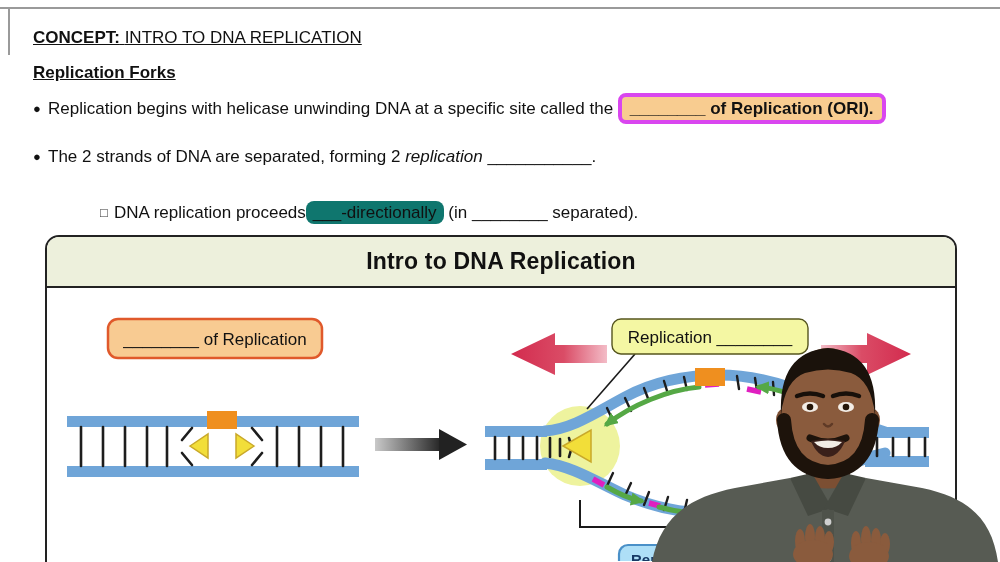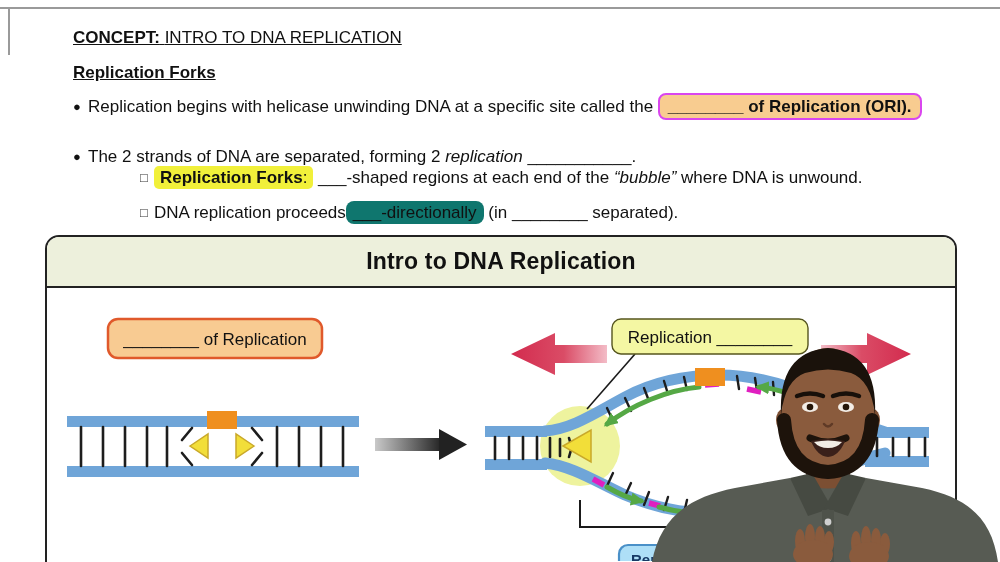--- a/index.html
+++ b/index.html
@@ -4,29 +4,29 @@
 <style>
   * { margin:0; padding:0; box-sizing:border-box; }
   html,body { background:#e8e8e8; }
   .page {
     position:relative; width:1000px; height:562px; background:#ffffff;
     overflow:hidden; font-family:"Liberation Sans", sans-serif; color:#111;
   }
   .top-line  { position:absolute; left:0; top:7; top:7px; width:1000px; height:2px; background:#9a9a9a; }
   .left-stub { position:absolute; left:8px; top:7px; width:2px; height:48px; background:#9a9a9a; }
 
-  .txt { position:absolute; white-space:nowrap; font-size:17px; line-height:26px;margin-left:40px; }
+  .txt { position:absolute; white-space:nowrap; font-size:17px; line-height:26px; }
   .u  { text-decoration:underline; }
   .b  { font-weight:bold; }
   .i  { font-style:italic; }
   .bullet { display:inline-block; width:15px; font-size:13px; vertical-align:1px; }
   .sq     { display:inline-block; width:14px; font-size:13px; color:#333; vertical-align:1px; }
 
   .chip-orange {
-    display:inline-block; background:#f8cc90; border:2px solid #d946ef;
+    display:inline-block; background:#f8cc90; border:4px solid #d946ef;
     border-radius:8px; padding:0 8px; font-weight:bold; line-height:23px;
   }
   .chip-yellow {
     display:inline-block; background:#f1f03a; border-radius:5px;
     padding:0 6px; line-height:23px;
   }
   .chip-red {
     display:inline-block; background:#0f766e; border-radius:8px;
     padding:0 7px; line-height:23px;
   }
@@ -62,23 +62,20 @@
   </div>
 
   <div class="txt" style="left:33px; top:93px;">
     <span class="bullet">●</span><span>Replication begins with helicase unwinding DNA at a specific site called the </span><span class="chip-orange">________ of Replication (ORI).</span>
   </div>
 
   <div class="txt" style="left:33px; top:144px;">
     <span class="bullet">●</span><span>The 2 strands of DNA are separated, forming 2 </span><span class="i">replication</span><span> ___________.</span>
   </div>
 
-  <div class="txt" style="left:100px; top:165px;">
-    <span class="sq">□</span><span class="chip-yellow"><span class="b">Replication Forks</span><span>:</span></span><span> ___-shaped regions at each end of the </span><span class="i">“bubble”</span><span> where DNA is unwound.</span>
-  </div>
 
   <div class="txt" style="left:100px; top:200px;">
     <span class="sq">□</span><span>DNA replication proceeds</span><span class="chip-red">___-directionally</span><span> (in ________ separated).</span>
   </div>
 
   <div class="diagram-box">
     <div class="diagram-header">
       <div class="diagram-title">Intro to DNA Replication</div>
     </div>
 

